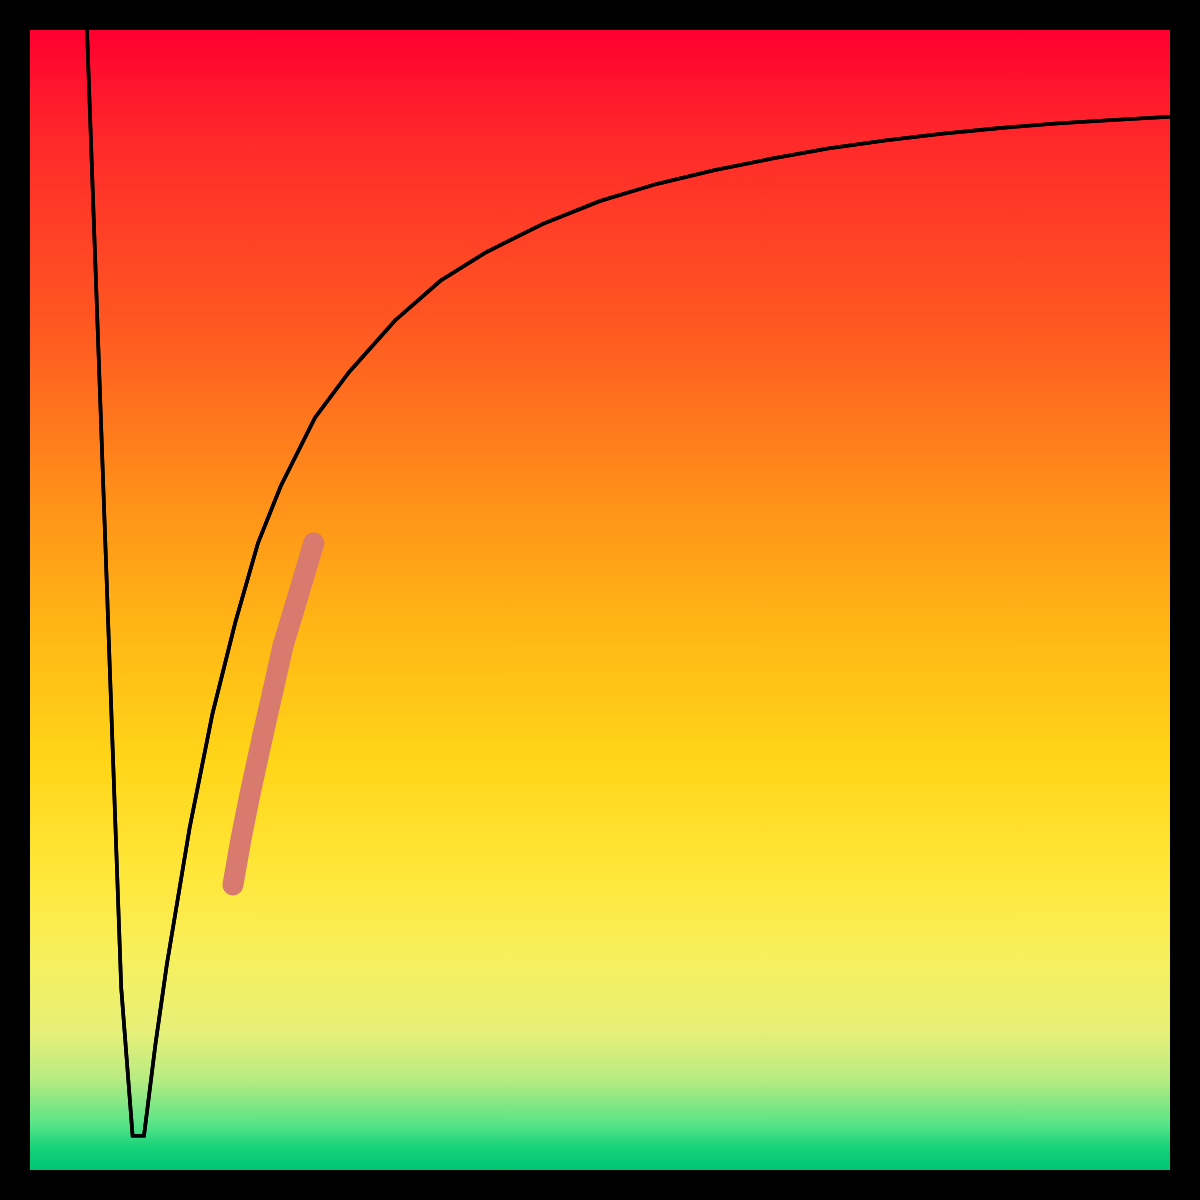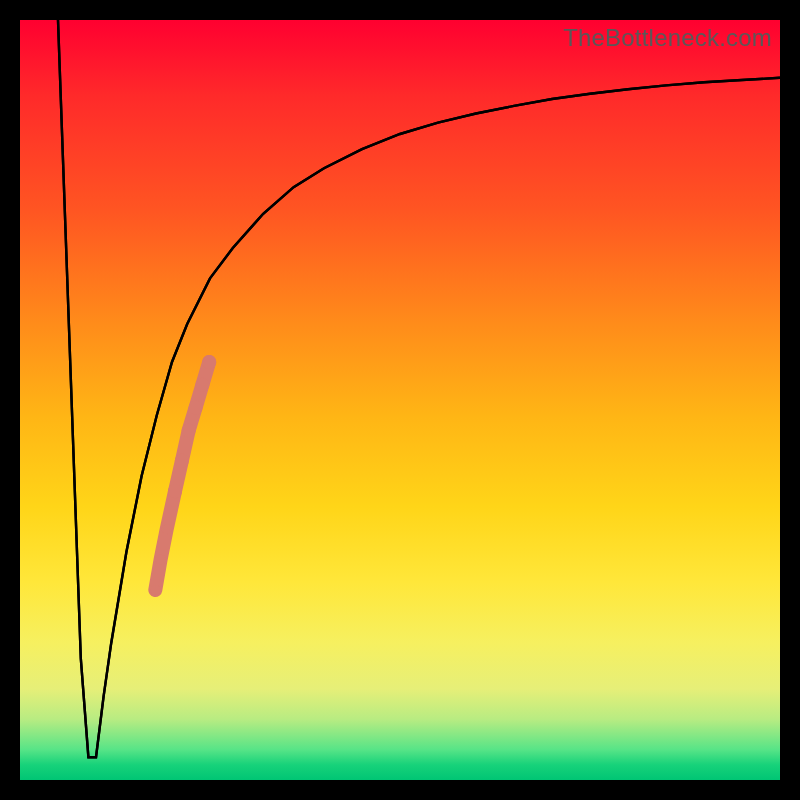--- a/index.html
+++ b/index.html
@@ -58,21 +58,20 @@
     width: 760px;
     height: 760px;
     overflow: visible;
   }
 </style>
 </head>
 <body>
 
 <div class="frame">
   <div class="plot">
-    <div class="watermark">TheBottleneck.com</div>
     <svg class="curve" viewBox="0 0 760 760" preserveAspectRatio="none">
       <path fill="none" stroke="#000" stroke-width="2.4" d="M38.0 0.0 L45.6 212.8 L53.2 425.6 L60.8 638.4 L68.4 737.2 L76.0 737.2 L83.6 676.4 L91.2 623.2 L106.4 532.0 L121.6 456.0 L136.8 395.2 L152.0 342.0 L167.2 304.0 L190.0 258.4 L212.8 228.0 L243.2 193.8 L273.6 167.2 L304.0 148.2 L342.0 129.2 L380.0 114.0 L418.0 102.6 L456.0 93.5 L494.0 85.9 L532.0 79.0 L570.0 73.7 L608.0 69.2 L646.0 65.4 L684.0 62.3 L722.0 60.0 L760.0 57.8"></path>
       <g>
           <path d="M135.3 570.0 L140.6 539.6 L146.7 509.2 L155.0 471.2 L161.9 440.8 L168.7 410.4 L175.6 387.6 L182.4 364.8 L189.2 342.0" fill="none" stroke="#d87a6e" stroke-width="14" stroke-linecap="round"></path>
           <circle cx="135.3" cy="570.0" r="5" fill="#d87a6e"></circle>
           <circle cx="140.6" cy="539.6" r="5" fill="#d87a6e"></circle>
           <circle cx="146.7" cy="509.2" r="5" fill="#d87a6e"></circle>
           <circle cx="155.0" cy="471.2" r="7" fill="#d87a6e"></circle>
           <circle cx="161.9" cy="440.8" r="7" fill="#d87a6e"></circle>
           <circle cx="168.7" cy="410.4" r="7" fill="#d87a6e"></circle>

